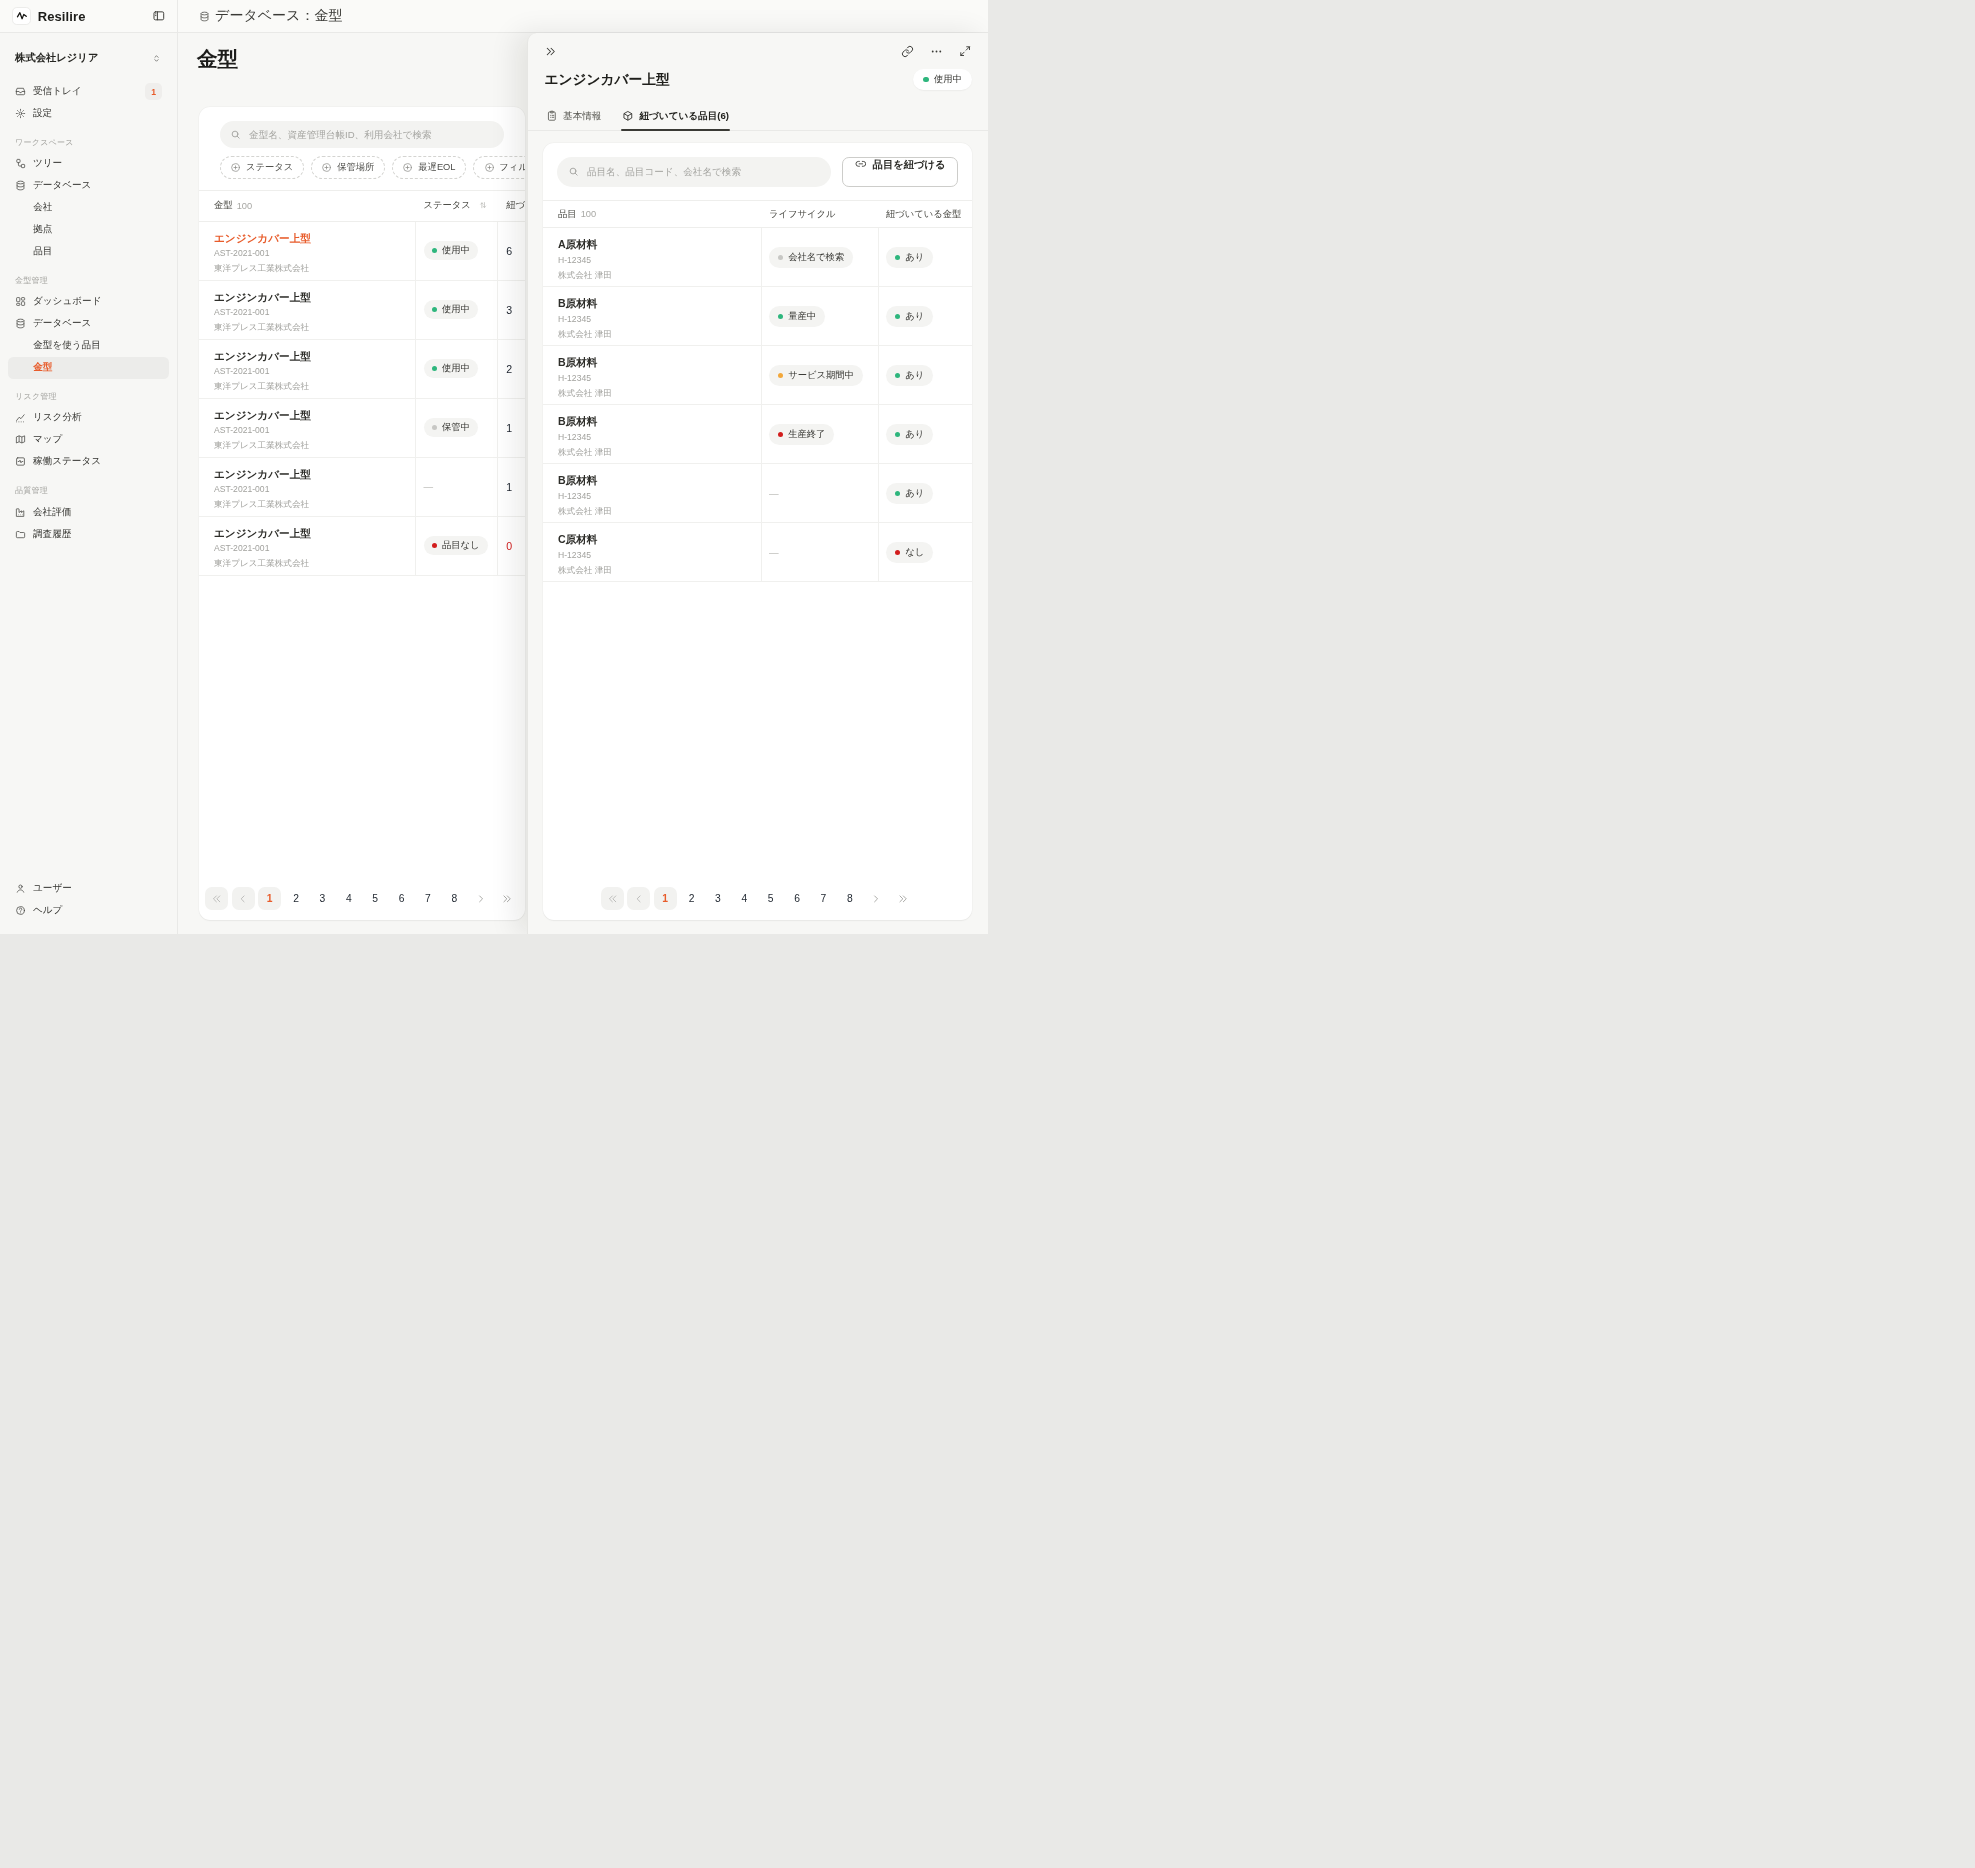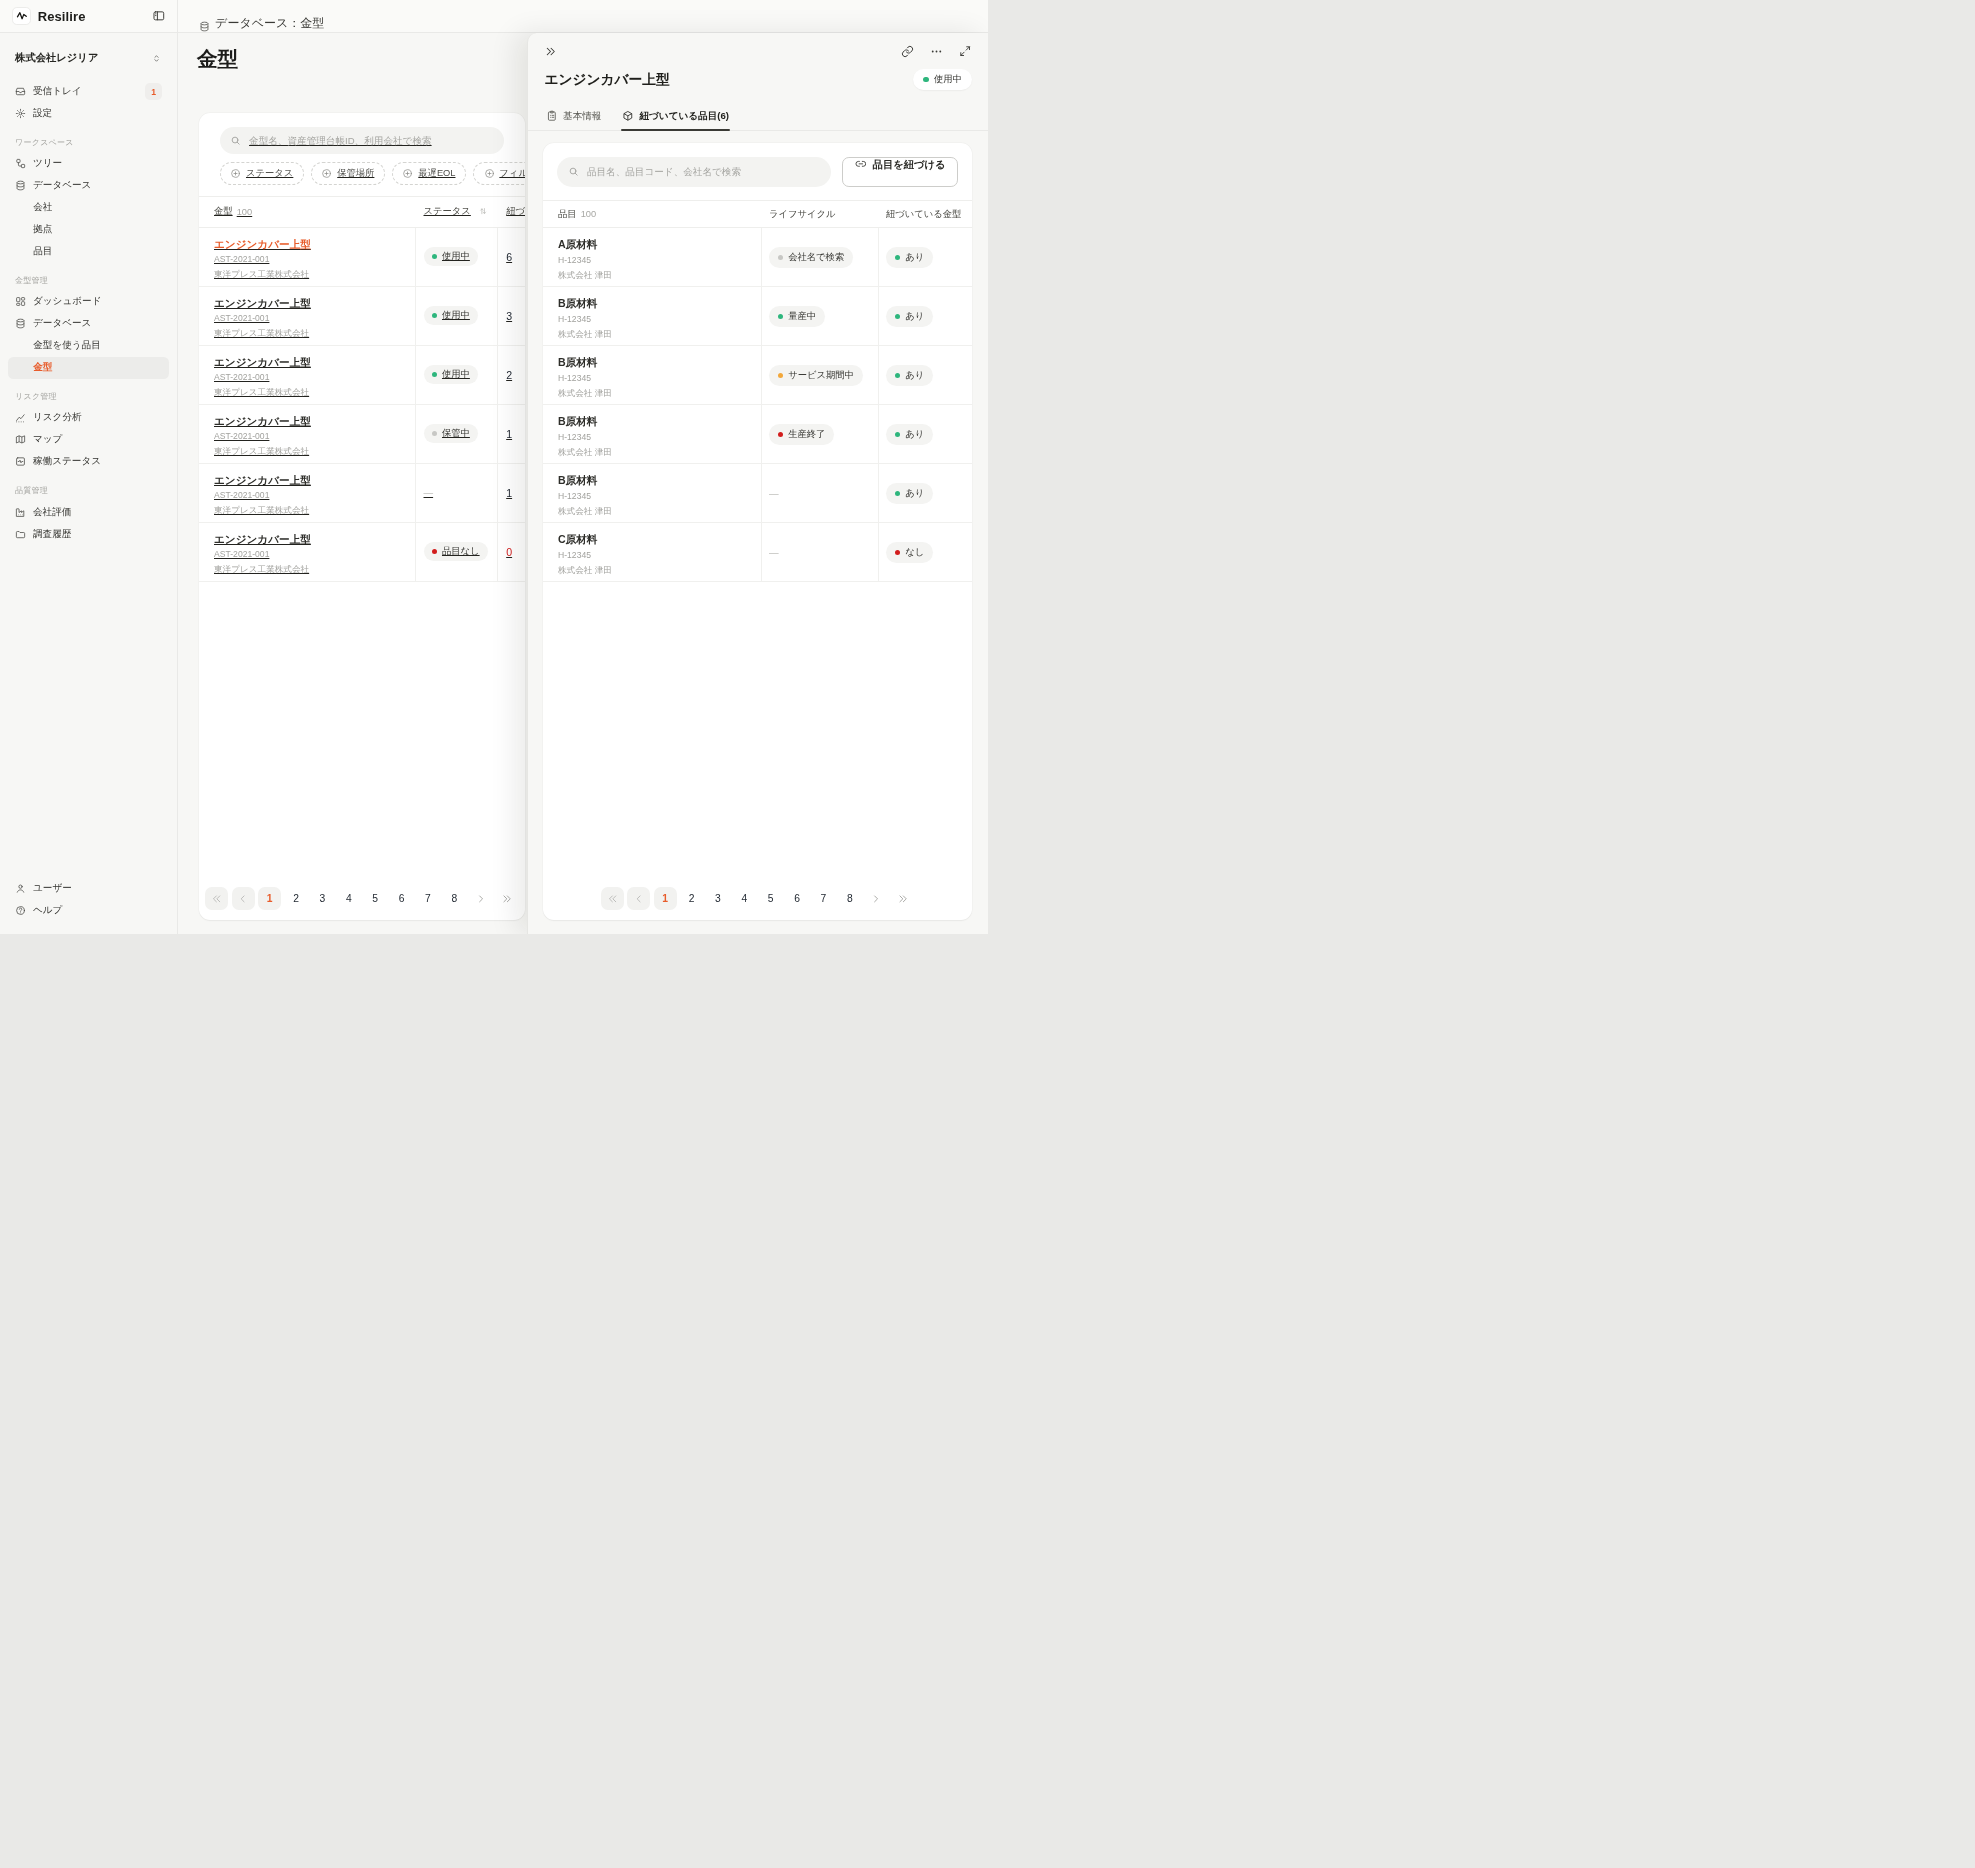--- a/index.html
+++ b/index.html
@@ -11,41 +11,41 @@
     color:#23231f;
   }
   svg.ic{display:block;flex:none;}
 
   
   .topbar{position:absolute;left:0;top:0;right:0;height:33px;background:#fafaf8;border-bottom:0.7px solid #e9e9e7;display:flex;z-index:5;}
   .topbar-left{width:178px;flex:none;display:flex;align-items:center;padding:0 9.6px 0 12.3px;border-right:0.7px solid #e9e9e7;}
   .logo-mark{width:18.5px;height:18.5px;border-radius:4.8px;background:#fff;border:0.7px solid #ececea;display:flex;align-items:center;justify-content:center;color:#151512;}
   .brand{margin-left:6.9px;font-size:13px;font-weight:700;color:#1c1c19;letter-spacing:0.1px;flex:1;}
   .collapse-btn{width:18px;height:18px;display:flex;align-items:center;justify-content:center;color:#3c3c38;background:none;border:none;padding:0;cursor:pointer;}
-  .breadcrumb{display:flex;align-items:flex-end;gap:5.5px;padding-left:20.6px;font-size:12px;color:#3a3a36;}
+  .breadcrumb{display:flex;align-items:center;gap:5.5px;padding-left:20.6px;font-size:14px;color:#3a3a36;}
   .breadcrumb .ic{color:#4c4c48;}
 
   
   .sidebar{position:absolute;left:0;top:33px;bottom:0;width:178px;background:#f7f7f5;border-right:0.7px solid #e9e9e7;padding:13.7px 8.2px 12.3px;display:flex;flex-direction:column;overflow:hidden;}
   .org-row{height:23px;display:flex;align-items:center;justify-content:space-between;padding:0 6.9px;margin-bottom:11px;border-radius:5.5px;cursor:pointer;}
   .org-name{font-size:10.3px;font-weight:700;color:#262622;}
   .org-row .ic{color:#6a6a65;}
   .side-item{height:22px;display:flex;align-items:center;gap:6.9px;padding:0 6.9px;border-radius:5.5px;font-size:9.6px;color:#33332f;cursor:pointer;}
   .side-item .ic{color:#4a4a45;}
   .side-item.sub{padding-left:25px;}
   .side-item.active{background:#ececea;color:#e85c2b;font-weight:700;}
   .side-item .grow{flex:1;}
   .badge-1{min-width:16.5px;height:16.5px;border-radius:4.8px;background:#efeeec;color:#e85c2b;font-size:8.6px;font-weight:700;display:flex;align-items:center;justify-content:center;padding:0 4.1px;}
   .section-title{margin:12.3px 6.9px 4.8px;font-size:8px;color:#a3a39f;letter-spacing:.03em;}
   .side-spacer{flex:1;}
 
   
   .main{position:absolute;left:178px;top:33px;right:0;bottom:0;background:#f7f7f5;}
   .page-title{position:absolute;left:19px;top:12.3px;font-size:20.6px;font-weight:700;color:#1c1c1a;margin:0;}
-  .main-card{position:absolute;left:21px;top:80px;width:326px;bottom:14.4px;background:#fff;border-radius:11px;box-shadow:0 0.7px 1.4px rgba(0,0,0,.05),0 0 0 0.7px rgba(0,0,0,.02);overflow:hidden;text-decoration:underline;}
+  .main-card{position:absolute;left:21px;top:74px;width:326px;bottom:14.4px;background:#fff;border-radius:11px;box-shadow:0 0.7px 1.4px rgba(0,0,0,.05),0 0 0 0.7px rgba(0,0,0,.02);overflow:hidden;}
   .m-search{margin:13.7px 20.6px 0 20.6px;height:27.4px;border-radius:685px;background:#f3f3f1;display:flex;align-items:center;padding:0 10.3px;gap:6.2px;color:#9a9a96;}
   .m-search input,.p-search input{border:none;background:transparent;outline:none;flex:1;font-size:9.6px;color:#33332f;font-family:inherit;}
   .m-search input::placeholder,.p-search input::placeholder{color:#a5a5a1;}
   .chips{display:flex;gap:6.9px;margin:8.2px 20.6px 0 20.6px;flex-wrap:nowrap;}
   .chip{height:23px;border-radius:685px;border:1px dashed #d4d4d1;background:#fff;display:flex;align-items:center;gap:4.8px;padding:0 9.6px;font-size:9.3px;color:#4c4c48;cursor:pointer;white-space:nowrap;font-family:inherit;}
   .chip .ic{color:#8a8a86;}
 
   .t-wrap{margin-top:10.3px;}
   .t-head{display:flex;align-items:center;height:32px;border-top:0.7px solid #eeeeec;border-bottom:0.7px solid #eeeeec;font-size:9.3px;color:#45453f;}
   .t-row{display:flex;height:59px;border-bottom:0.7px solid #f0f0ee;cursor:pointer;}

